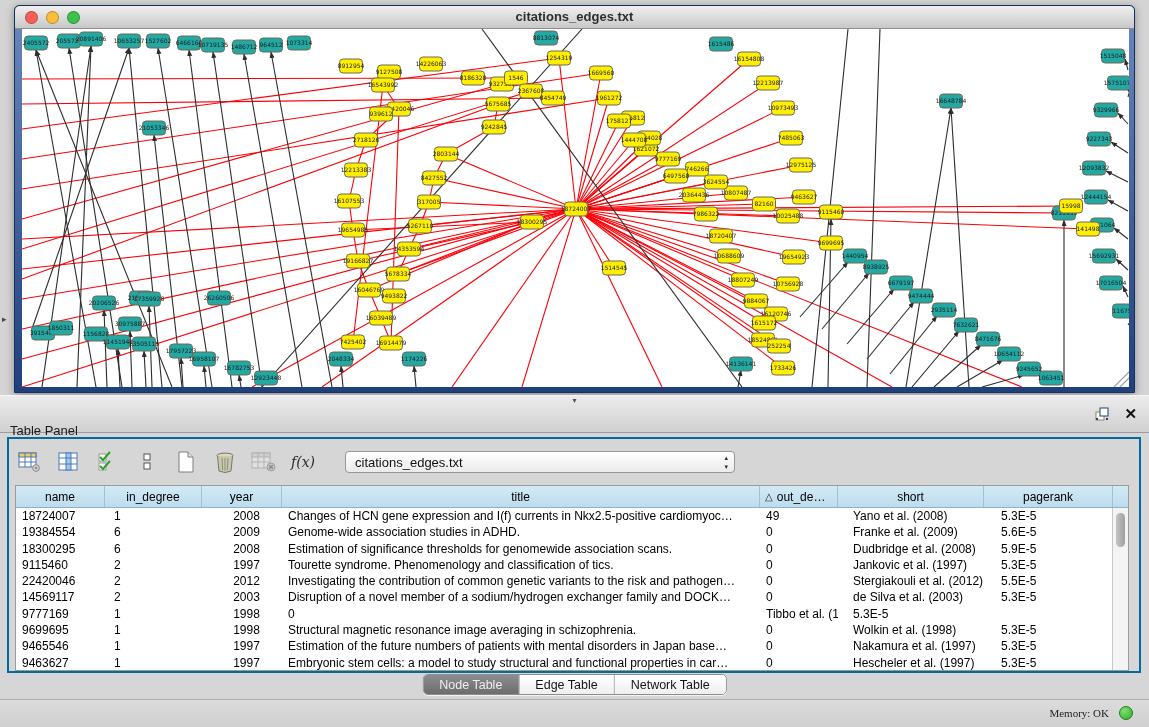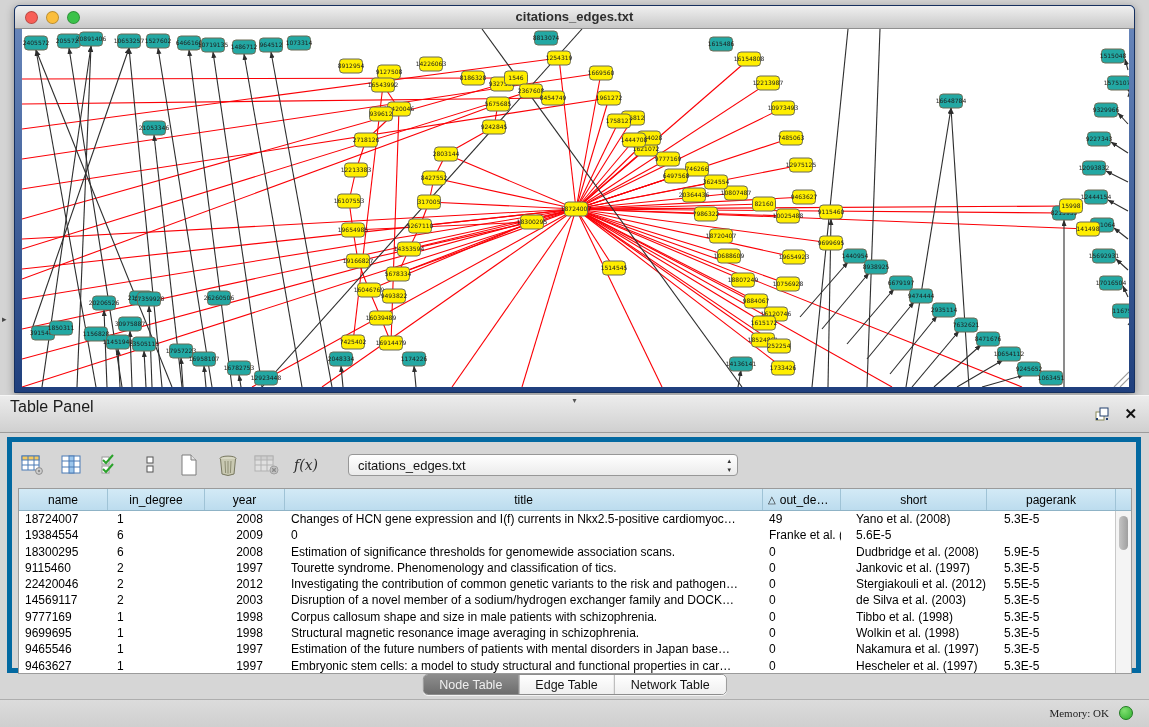--- a/index.html
+++ b/index.html
@@ -44,29 +44,29 @@
   
   .table-panel {
     position:absolute; left:0; top:395px; width:1149px; height:332px;
     background:#d6d6d6;
   }
   .panel-header {
     position:absolute; left:0; top:0; width:100%; height:38px;
     background:linear-gradient(#ececec,#d0d0d0);
     border-top:1px solid #f6f6f6; border-bottom:1px solid #9c9c9c;
   }
-  .panel-title { position:absolute; left:10px; top:2px; font-size:16px; color:#1c1c1c; }
+  .panel-title { position:absolute; left:10px; top:27px; font-size:13px; color:#1c1c1c; }
   .panel-grip { position:absolute; left:50%; top:0px; font-size:8px; color:#555; transform:translateX(-50%); }
   .panel-btns { position:absolute; right:12px; top:10px; display:flex; gap:14px; align-items:center; }
   .float-btn svg { display:block; }
   .close-btn { font-size:15px; font-weight:bold; color:#111; line-height:16px; cursor:default; }
 
   .content {
     position:absolute; left:7px; top:42px; width:1134px; height:236px;
-    border:5px solid #0369a1; background:#d6d6d6;
+    border:2px solid #0369a1; background:#d6d6d6;
   }
   .toolbar {
     position:absolute; left:8px; top:5px; height:36px;
     display:flex; align-items:center; gap:13px;
   }
   .tb-btn { width:26px; height:26px; display:flex; align-items:center; justify-content:center; background:transparent; border:none; }
   .fx { font-family:"DejaVu Serif", serif; font-style:italic; font-size:14px; color:#2b2b2b; }
   .combo {
     margin-left:16px; width:390px; height:22px;
     background:linear-gradient(#ffffff,#ebebeb);
@@ -919,20 +919,21 @@
             <div class="td">2008</div>
             <div class="td">Changes of HCN gene expression and I(f) currents in Nkx2.5-positive cardiomyoc…</div>
             <div class="td">49</div>
             <div class="td">Yano et al. (2008)</div>
             <div class="td">5.3E-5</div>
           </div>
           <div class="tr">
             <div class="td">19384554</div>
             <div class="td">6</div>
             <div class="td">2009</div>
+            <div class="td">Genome-wide association studies in ADHD.</div>
             <div class="td">0</div>
             <div class="td">Franke et al. (2009)</div>
             <div class="td">5.6E-5</div>
           </div>
           <div class="tr">
             <div class="td">18300295</div>
             <div class="td">6</div>
             <div class="td">2008</div>
             <div class="td">Estimation of significance thresholds for genomewide association scans.</div>
             <div class="td">0</div>
@@ -963,21 +964,20 @@
             <div class="td">2003</div>
             <div class="td">Disruption of a novel member of a sodium/hydrogen exchanger family and DOCK…</div>
             <div class="td">0</div>
             <div class="td">de Silva et al. (2003)</div>
             <div class="td">5.3E-5</div>
           </div>
           <div class="tr">
             <div class="td">9777169</div>
             <div class="td">1</div>
             <div class="td">1998</div>
-            <div class="td">Corpus callosum shape and size in male patients with schizophrenia.</div>
             <div class="td">0</div>
             <div class="td">Tibbo et al. (1998)</div>
             <div class="td">5.3E-5</div>
           </div>
           <div class="tr">
             <div class="td">9699695</div>
             <div class="td">1</div>
             <div class="td">1998</div>
             <div class="td">Structural magnetic resonance image averaging in schizophrenia.</div>
             <div class="td">0</div>

